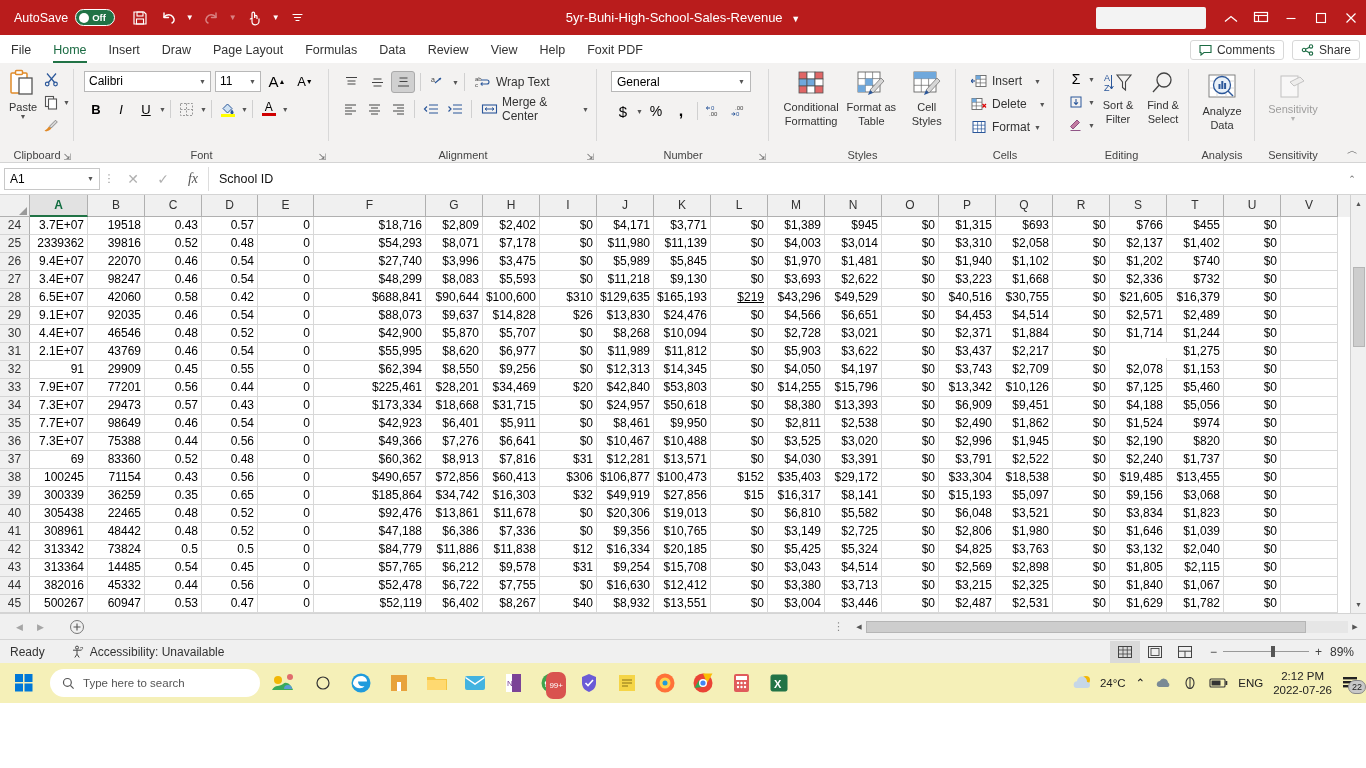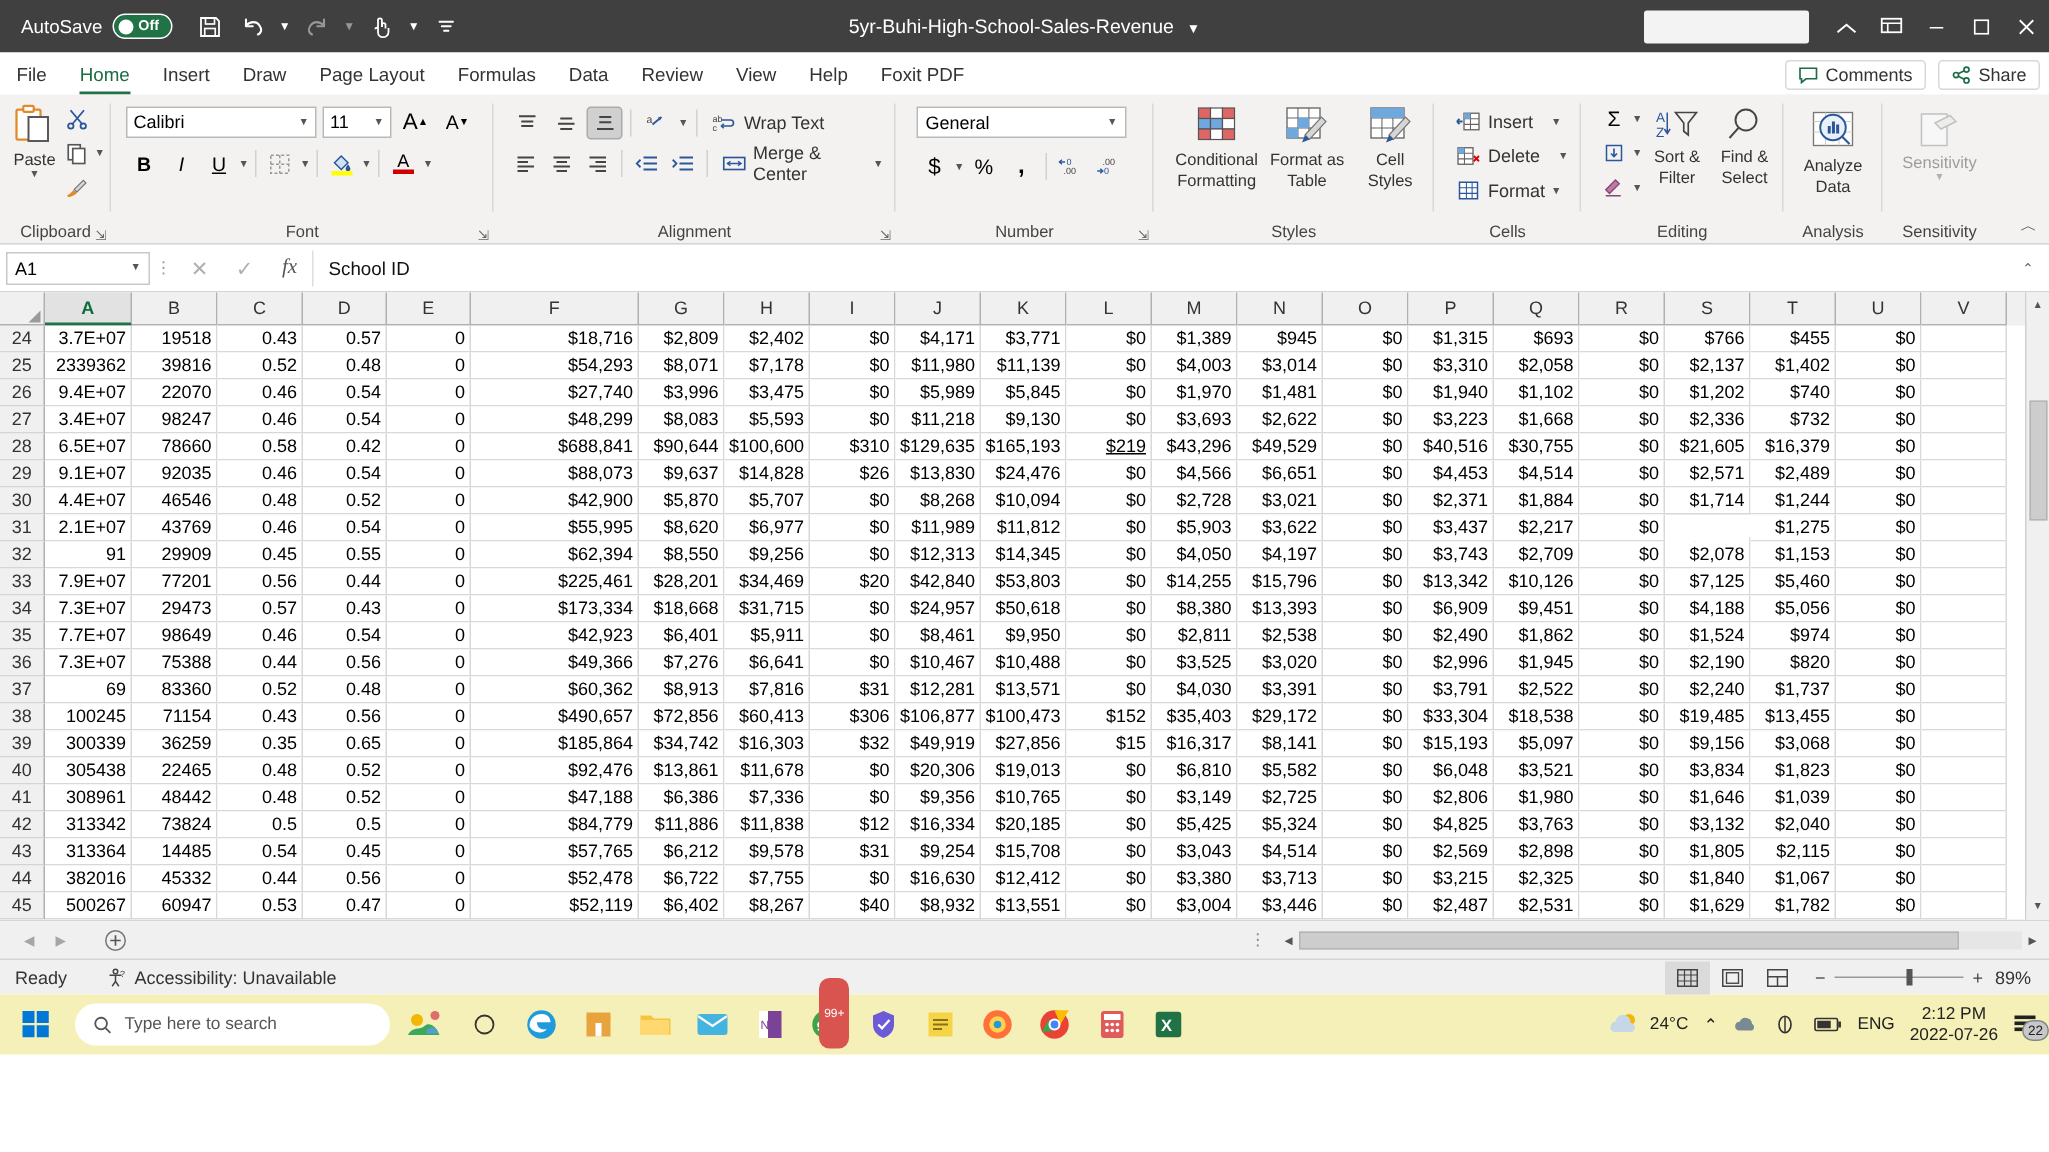--- a/index.html
+++ b/index.html
@@ -6,21 +6,21 @@
   html,body { width:1366px; height:768px; overflow:hidden; }
   body {
     font-family: "Liberation Sans", sans-serif;
     font-size: 12px;
     background:#fff;
     -webkit-font-smoothing: antialiased;
   }
 
   
   .titlebar{
-    height:35px; background:#404040; display:flex; align-items:center;
+    height:35px; background:#b91c1c; display:flex; align-items:center;
     color:#fff; position:relative;
   }
   .tb-autosave{ display:flex; align-items:center; gap:7px; margin-left:14px; }
   .tb-autosave .lbl{ font-size:12.5px; color:#fff; }
   .toggle{
     width:40px;height:17px;border-radius:9px;border:1.3px solid #fff;
     display:flex;align-items:center;position:relative; background:#217346;
   }
   .toggle .knob{ width:10px;height:10px;border-radius:50%;background:#fff;margin-left:3px;}
   .toggle .off{ font-size:9.5px; margin-left:3px; color:#fff; font-weight:bold;}
@@ -211,21 +211,21 @@
   .tb-search{
     width:210px;height:28px;background:#fff;border-radius:14px;display:flex;align-items:center;
     gap:8px; padding-left:12px; font-size:11.5px; color:#555; margin-left:2px;
   }
   .tb-icons{ display:flex; align-items:center; gap:4px; margin-left:8px;}
   .tbi{ width:34px;height:36px;display:flex;align-items:center;justify-content:center;position:relative;}
   .tray{ margin-left:auto; display:flex; align-items:center; gap:10px; padding-right:6px; font-size:11.5px; color:#222;}
   .trayclock{ text-align:center; line-height:14px; font-size:11.5px;}
   .badge{
     position:absolute; right:2px; bottom:2px; background:#d9534f; color:#fff;
-    font-size:8px; border-radius:7px; padding:18px 3px; line-height:11px;
+    font-size:8px; border-radius:7px; padding:8px 3px; line-height:11px;
   }
 </style>
 </head>
 <body>
 
 <div class="titlebar">
   <div class="tb-autosave">
     <span class="lbl">AutoSave</span>
     <span class="toggle">
       <span class="knob"></span>
@@ -886,21 +886,21 @@
         <div class="cell" style="width: 57px;">$1,668</div>
         <div class="cell" style="width: 57px;">$0</div>
         <div class="cell" style="width: 57px;">$2,336</div>
         <div class="cell" style="width: 57px;">$732</div>
         <div class="cell" style="width: 57px;">$0</div>
         <div class="cell empty" style="width: 57px;"></div>
       </div>
       <div class="grow">
         <div class="rh">28</div>
         <div class="cell" style="width: 58px;">6.5E+07</div>
-        <div class="cell" style="width: 57px;">78660</div>
+        <div class="cell" style="width: 57px;">42060</div>
         <div class="cell" style="width: 57px;">0.58</div>
         <div class="cell" style="width: 56px;">0.42</div>
         <div class="cell" style="width: 56px;">0</div>
         <div class="cell" style="width: 112px;">$688,841</div>
         <div class="cell" style="width: 57px;">$90,644</div>
         <div class="cell" style="width: 57px;">$100,600</div>
         <div class="cell" style="width: 57px;">$310</div>
         <div class="cell" style="width: 57px;">$129,635</div>
         <div class="cell" style="width: 57px;">$165,193</div>
         <div class="cell" style="width: 57px; text-decoration: underline;">$219</div>

